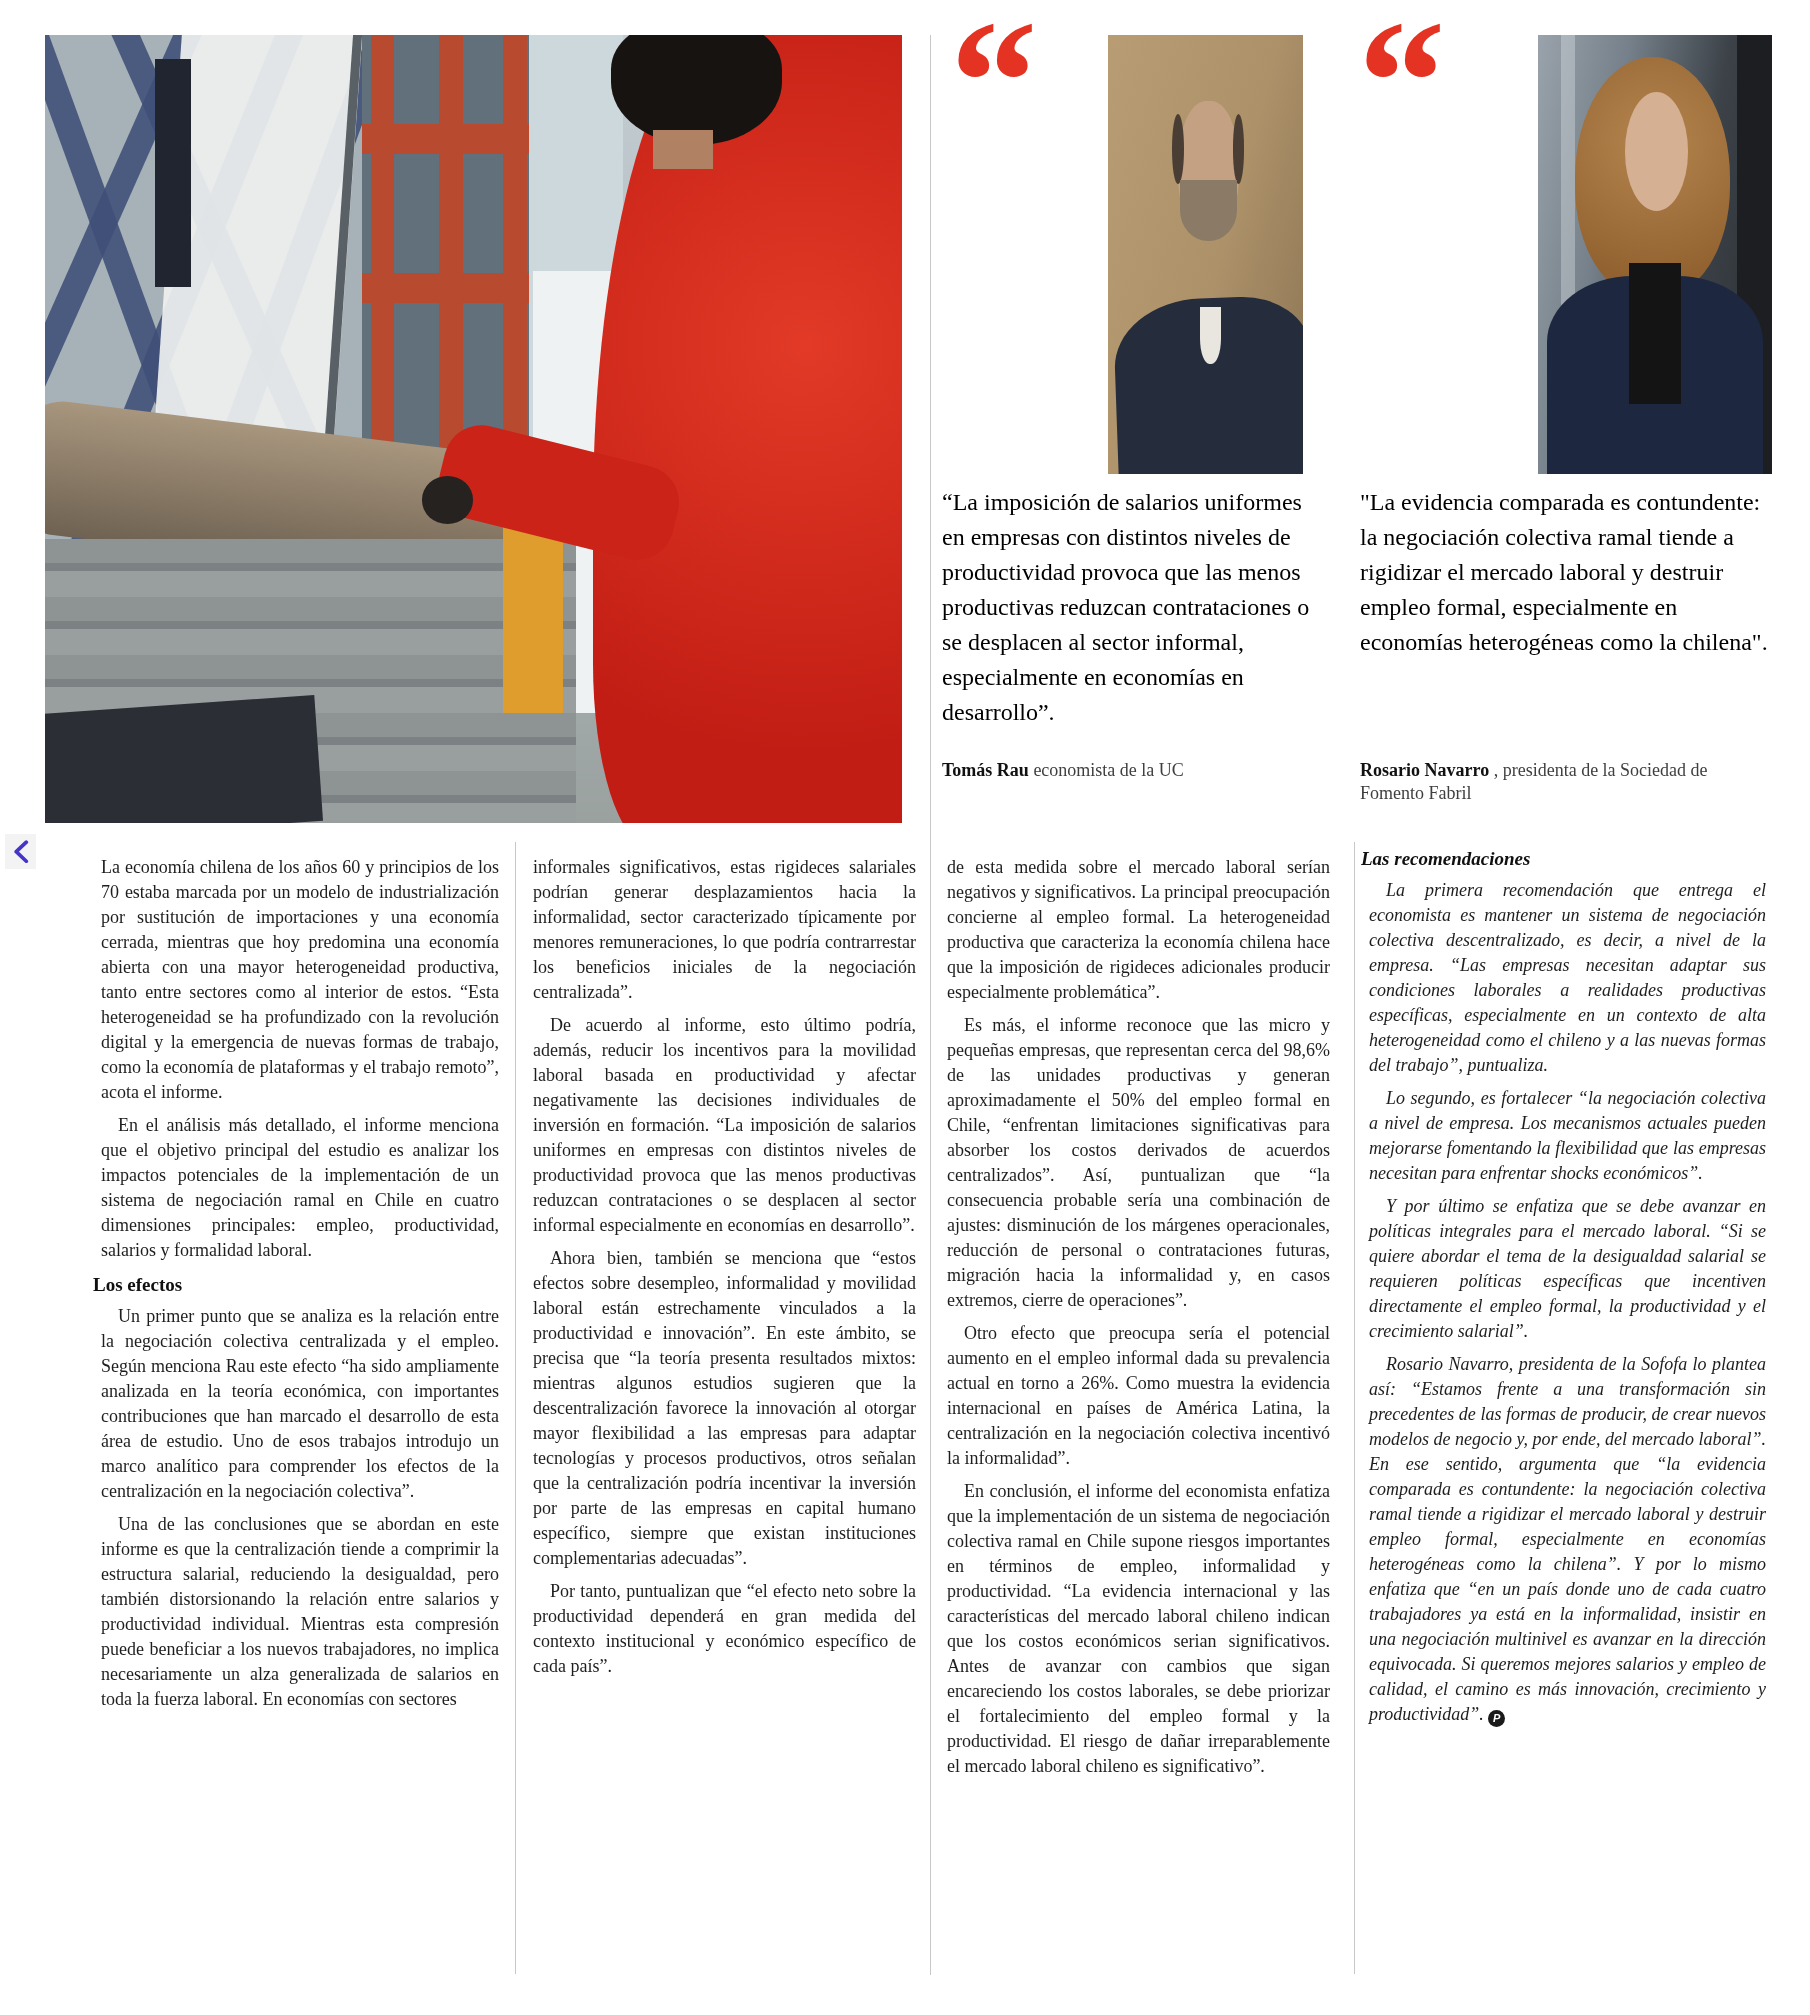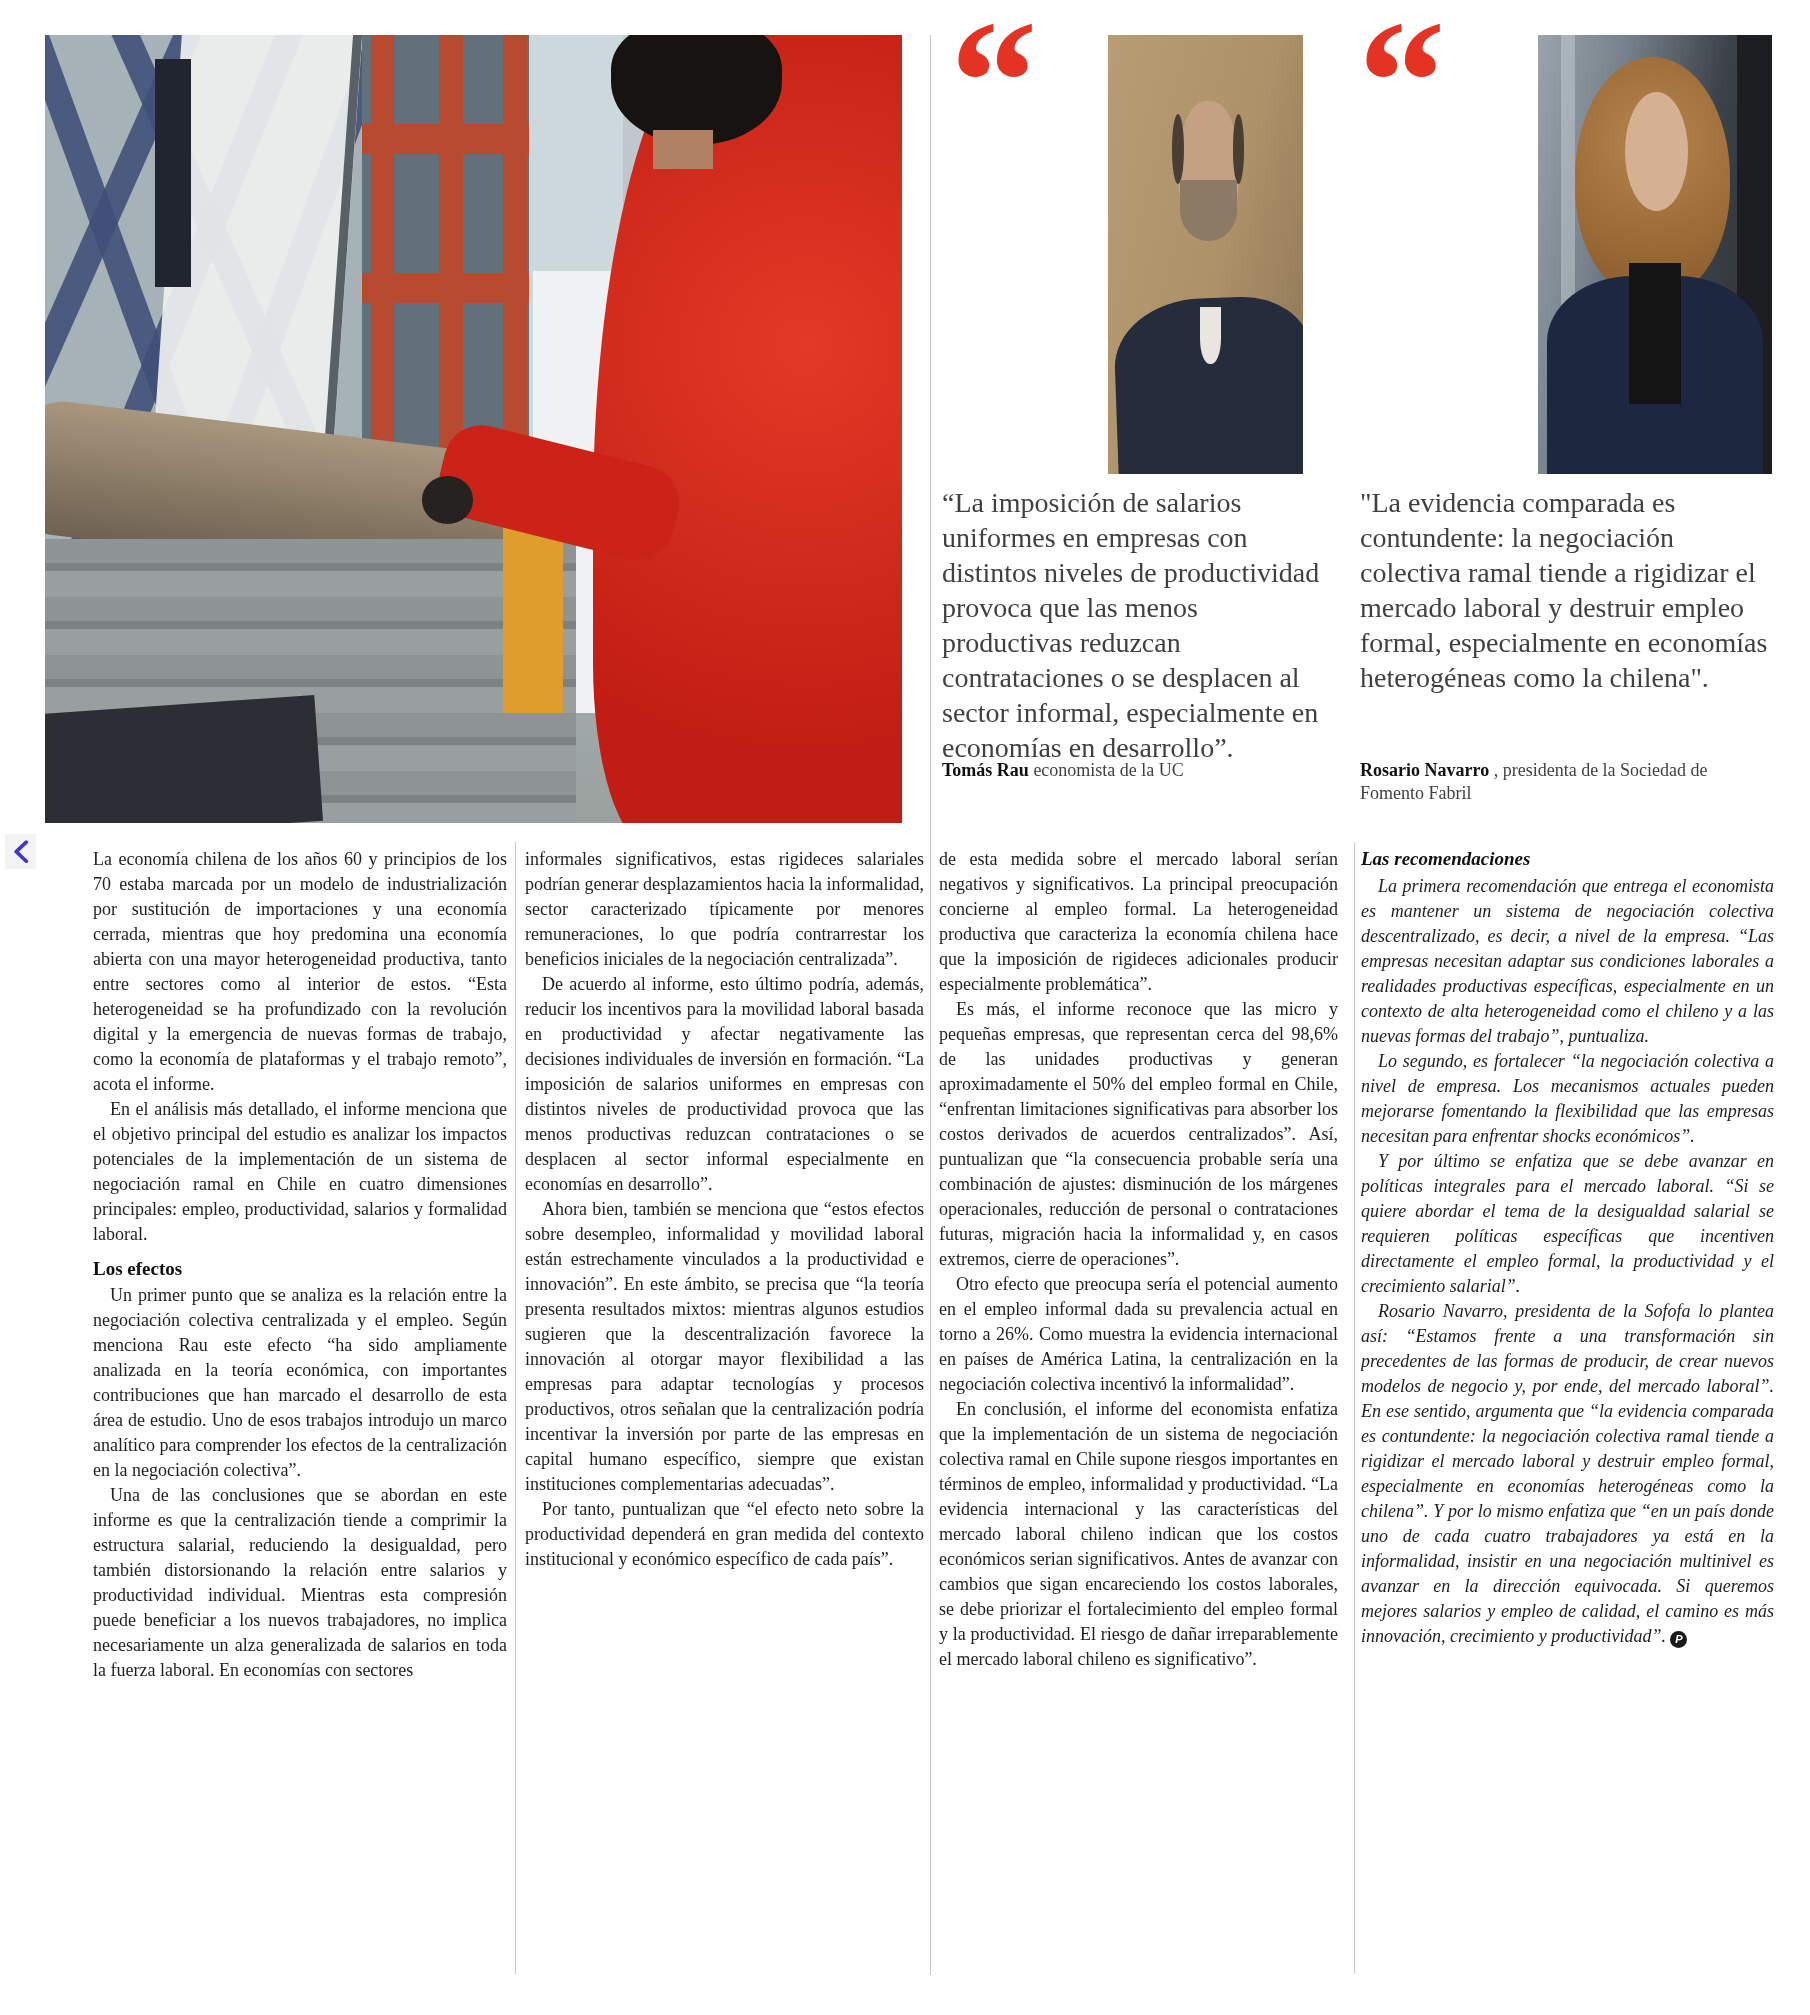--- a/index.html
+++ b/index.html
@@ -55,38 +55,38 @@
   .rau-beard{left:37%;top:33%;width:29%;height:14%;background:#8a7a66;border-radius:0 0 50% 50%;}
   .rau-hairL{left:33%;top:18%;width:6%;height:16%;background:#4a3d33;border-radius:50%;}
   .rau-hairR{left:64%;top:18%;width:6%;height:16%;background:#4a3d33;border-radius:50%;}
   .p-nav{left:1538px;width:234px;height:439px;background:linear-gradient(100deg,#9aa3ab,#75808a 30%,#3c4248 62%,#2a2d31);}
   .nav-col{right:0;top:0;width:15%;height:100%;background:#1c1e22;}
   .nav-streak{left:10%;top:0;width:6%;height:100%;background:rgba(230,235,238,.35);}
   .nav-hair{left:16%;top:5%;width:66%;height:55%;background:radial-gradient(circle at 50% 35%,#b5854f,#91622f 80%);border-radius:50% 50% 46% 46%;}
   .nav-face{left:37%;top:13%;width:27%;height:27%;background:#d6b093;border-radius:50%;}
   .nav-body{left:4%;top:55%;width:92%;height:50%;background:#1d2740;border-radius:40% 40% 0 0/30% 30% 0 0;}
   .nav-shirt{left:39%;top:52%;width:22%;height:32%;background:#141414;}
-  .qtext{position:absolute;margin:0;font-size:28px;line-height:35px;color:#404040;text-align:left;}
+  .qtext{position:absolute;margin:0;font-size:24px;line-height:35px;color:#000000;text-align:left;}
   .qt1{left:942px;top:485px;width:379px;}
   .qt2{left:1360px;top:485px;width:416px;}
   .qattr{position:absolute;margin:0;font-size:18px;line-height:23.4px;color:#3f3f3f;}
   .qa1{left:942px;top:759px;width:379px;}
   .qa2{left:1360px;top:759px;width:416px;}
   .qattr b{color:#111;margin-top:22px;}
 
   
   .back{position:absolute;left:5.3px;top:834px;width:31px;height:35px;background:#f3f3f4;
         display:flex;align-items:center;justify-content:center;cursor:pointer;}
 
   
   .col{position:absolute;top:847px;height:1129px;overflow:hidden;
        font-size:18px;line-height:25px;text-align:justify;}
   .col1{left:93px;width:414px;} .col2{left:525px;width:399px;}
   .col3{left:939px;width:399px;} .col4{left:1361px;width:413px;font-style:italic;}
-  .para{margin:0;text-indent:17px;}
+  .para{margin:8px;text-indent:17px;}
   .para.nofirst{text-indent:0;}
   .subhead{margin:9.6px 0 3.2px 0;font-size:19px;line-height:23.4px;color:#101010;text-indent:0;font-weight:700;}
   .col4 .subhead{margin-top:0;}
   .endmark{display:inline-block;width:17px;height:17px;margin-left:4.3px;border-radius:50%;
            background:#1a1a1a;color:#fff;font-family:"Liberation Sans",sans-serif;font-weight:700;
            font-size:11px;line-height:17px;text-align:center;text-indent:0;vertical-align:-1.6px;}
 </style>
 </head>
 <body>
 

